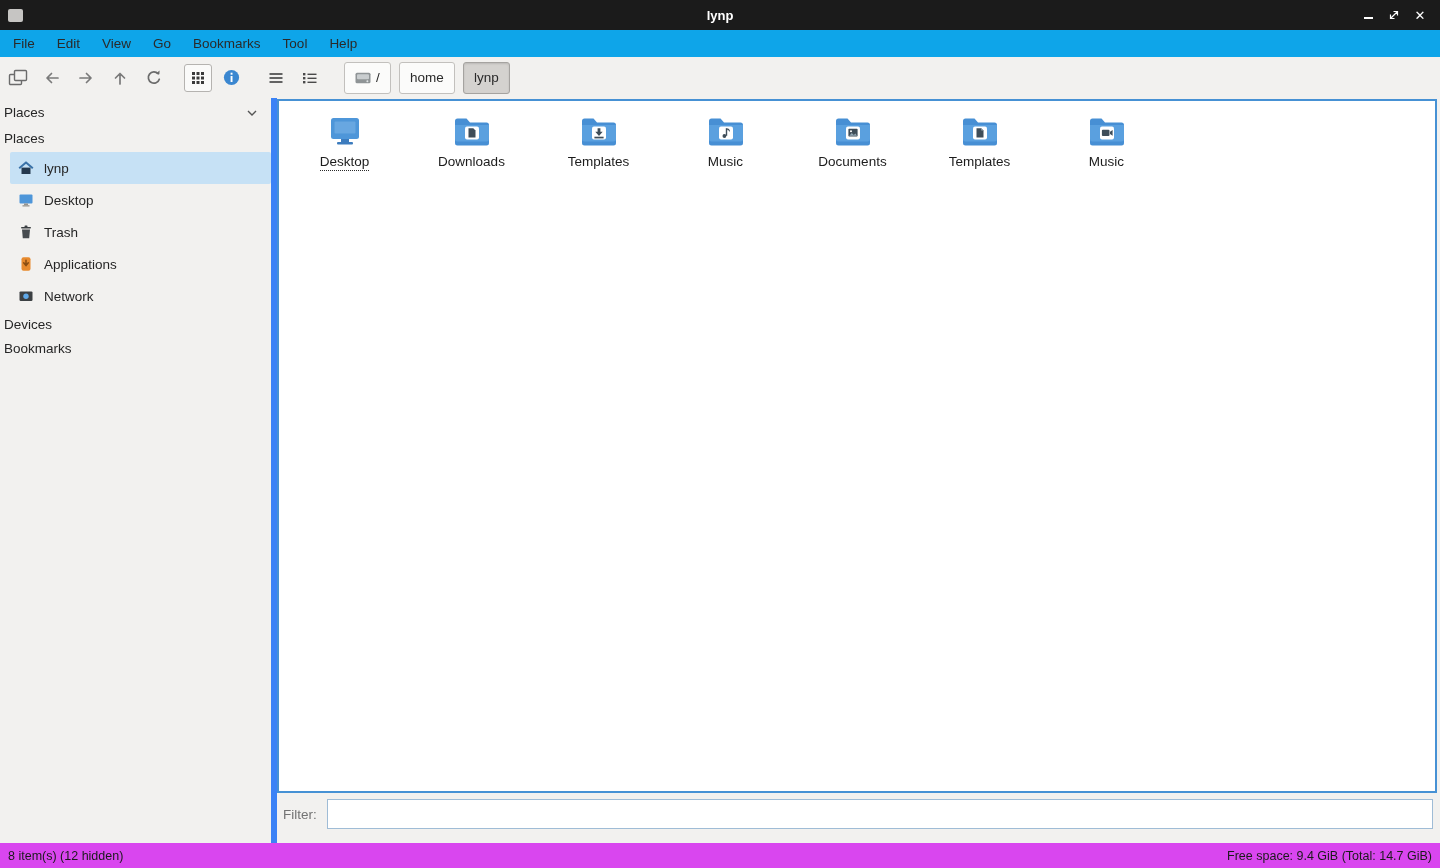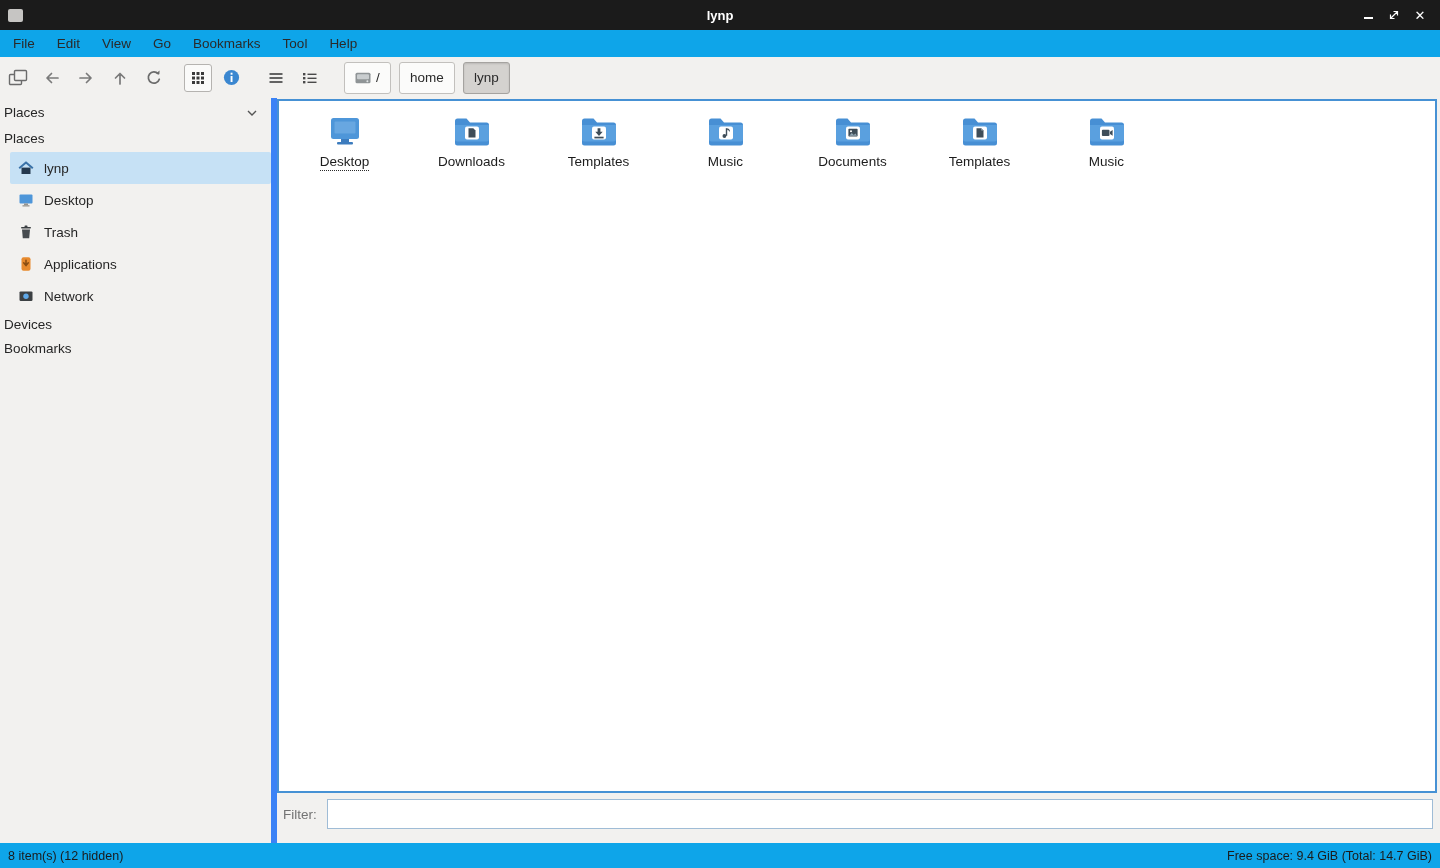--- a/index.html
+++ b/index.html
@@ -49,21 +49,21 @@
   .folder-ic { display:flex; }
   .folder-label { margin-top:5px; font-size:13.5px; color:#1c1c1c; line-height:1.2; }
   .folder-label.underlined { border-bottom:1px dotted #2a2a2a; }
 
   
   .filter-bar { flex:0 0 50px; display:flex; align-items:center; padding:4px 7px 12px 6px; }
   .filter-bar label { font-size:13.5px; color:#737373; }
   .filter-input { flex:1; height:30px; margin-left:10px; border:1px solid #9fbcd6; background:#fff; font-size:13px; padding:0 6px; outline:none; }
 
   
-  .statusbar { flex:0 0 25px; display:flex; align-items:center; padding:0 8px; font-size:12.5px; color:#1b1b1b; background:#0ea5e9; }
+  .statusbar { flex:0 0 25px; display:flex; align-items:center; padding:0 8px; font-size:12.5px; color:#1b1b1b; background:#d946ef; }
   .statusbar .right { margin-left:auto; }
 </style>
 </head>
 <body>
 
 <div class="window">
 
   <div class="titlebar">
     <span class="win-icon"></span>
     <span class="win-title">lynp</span>

